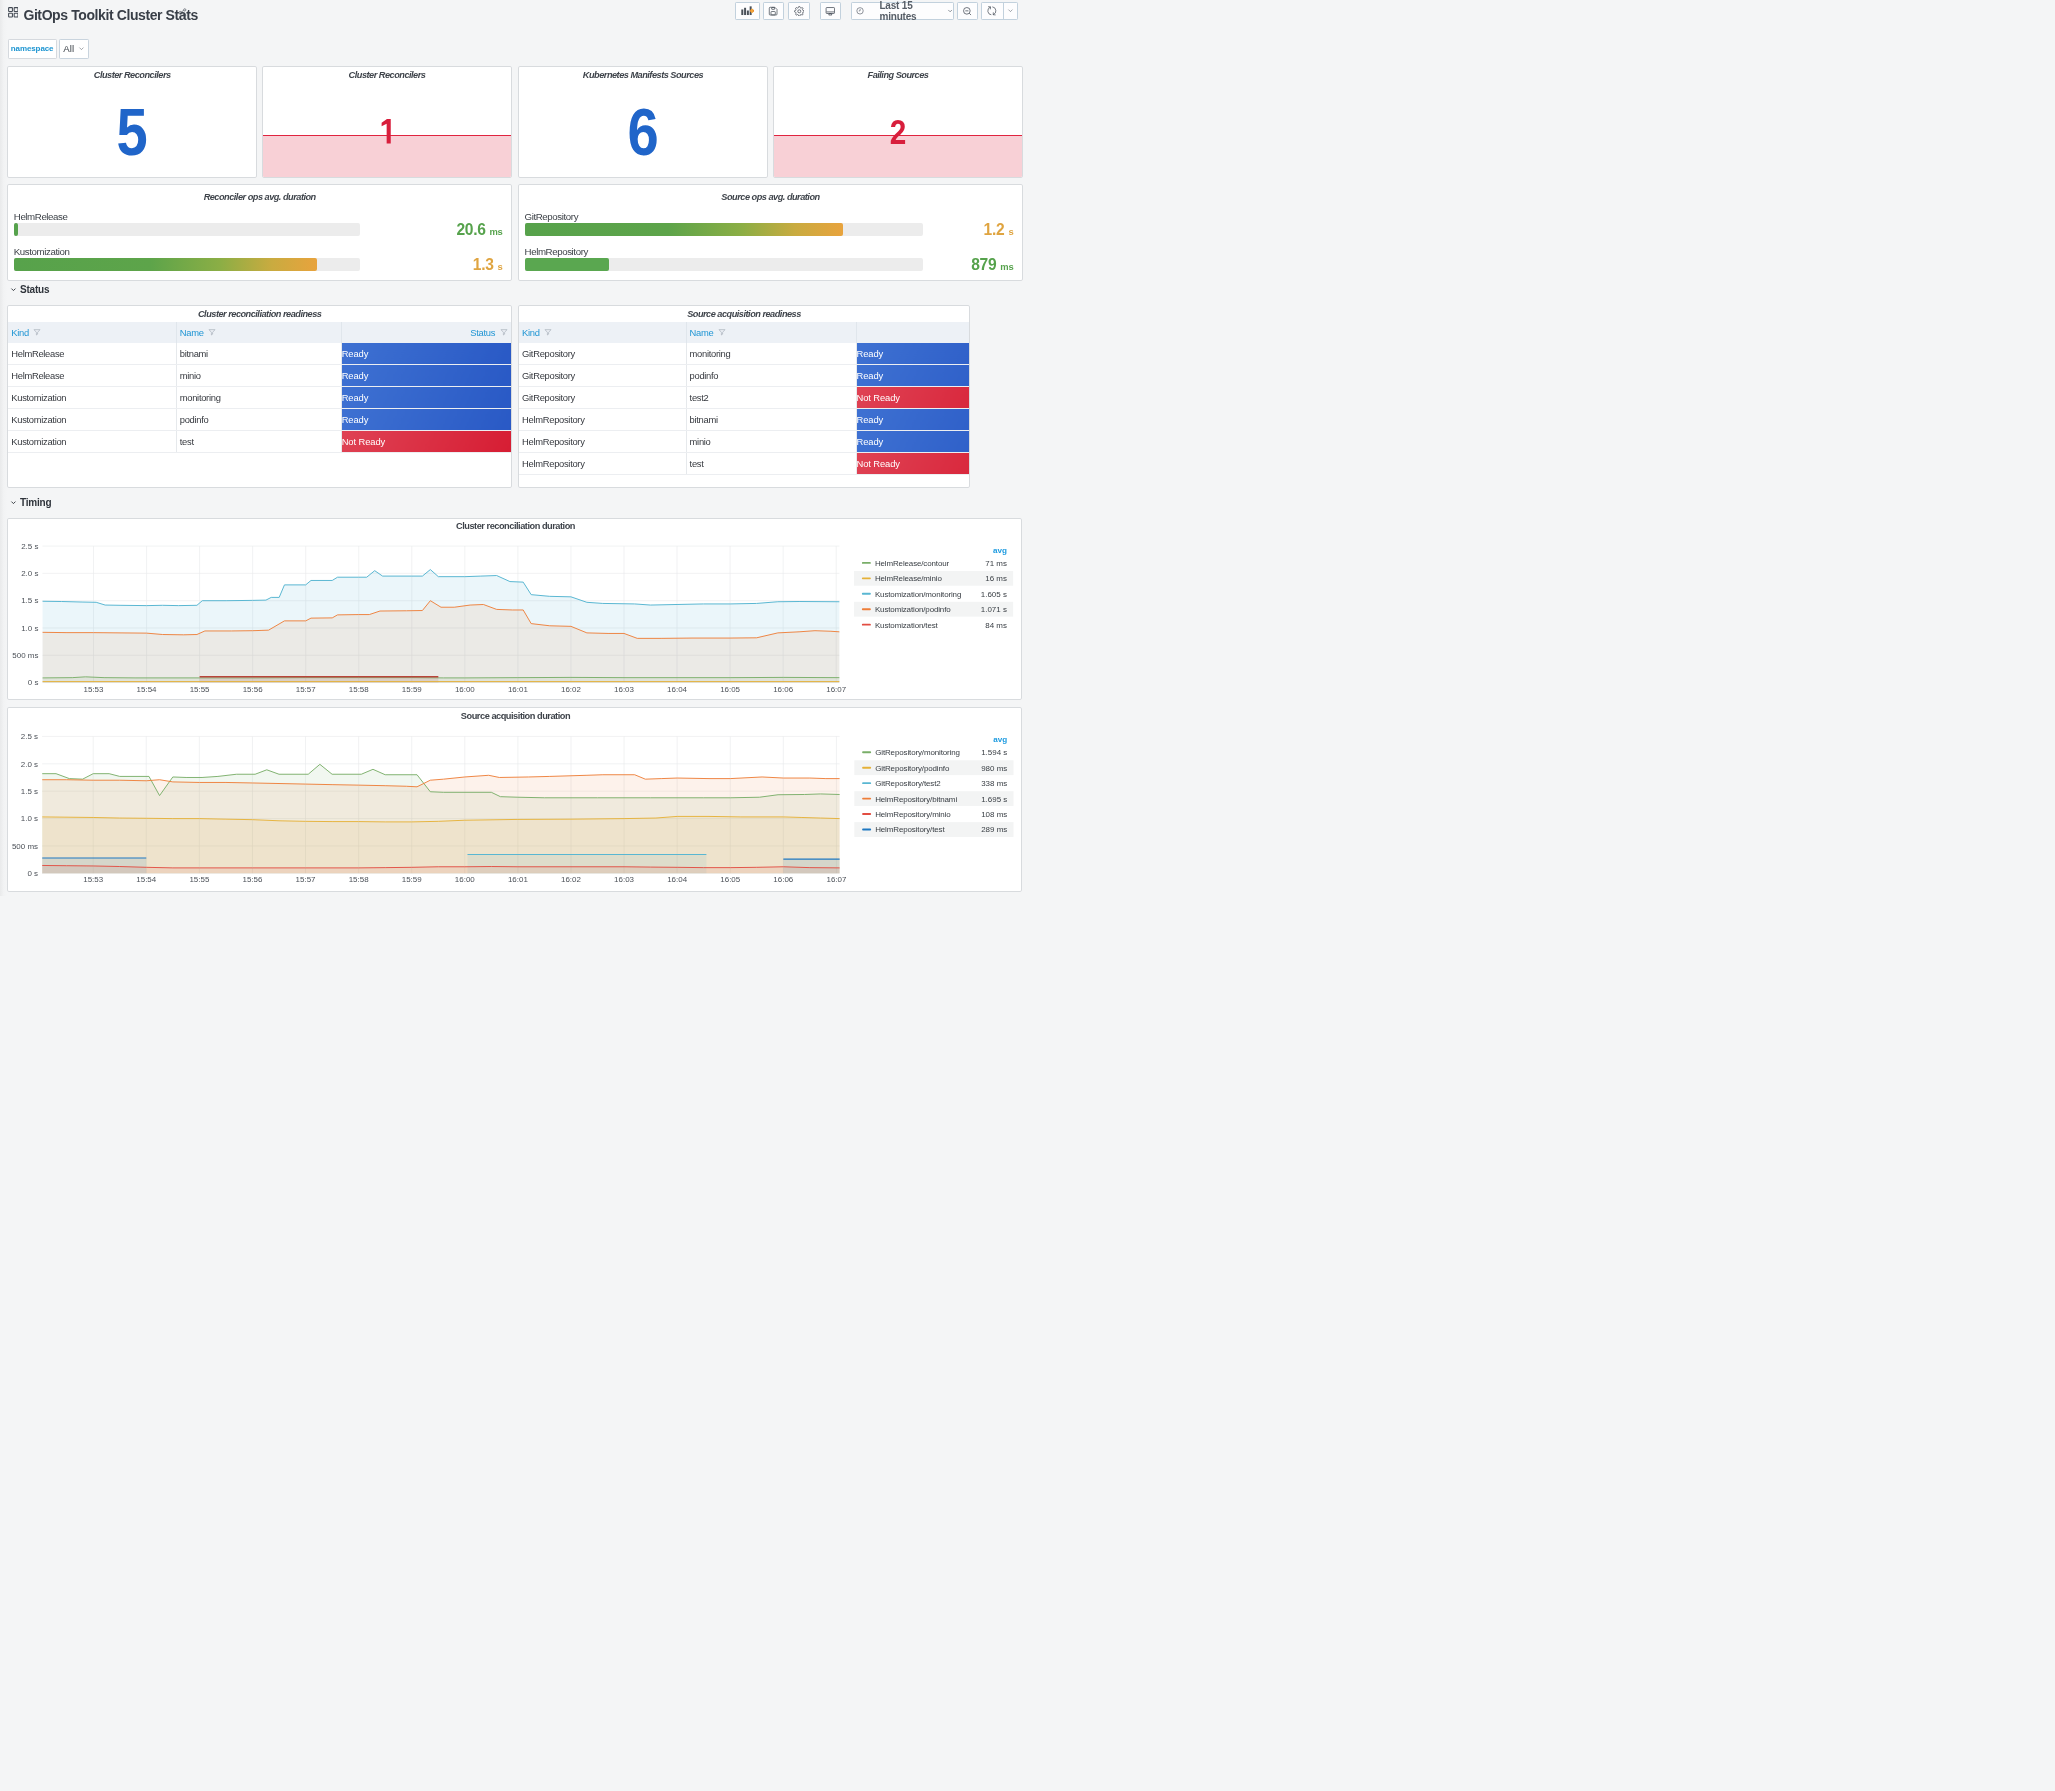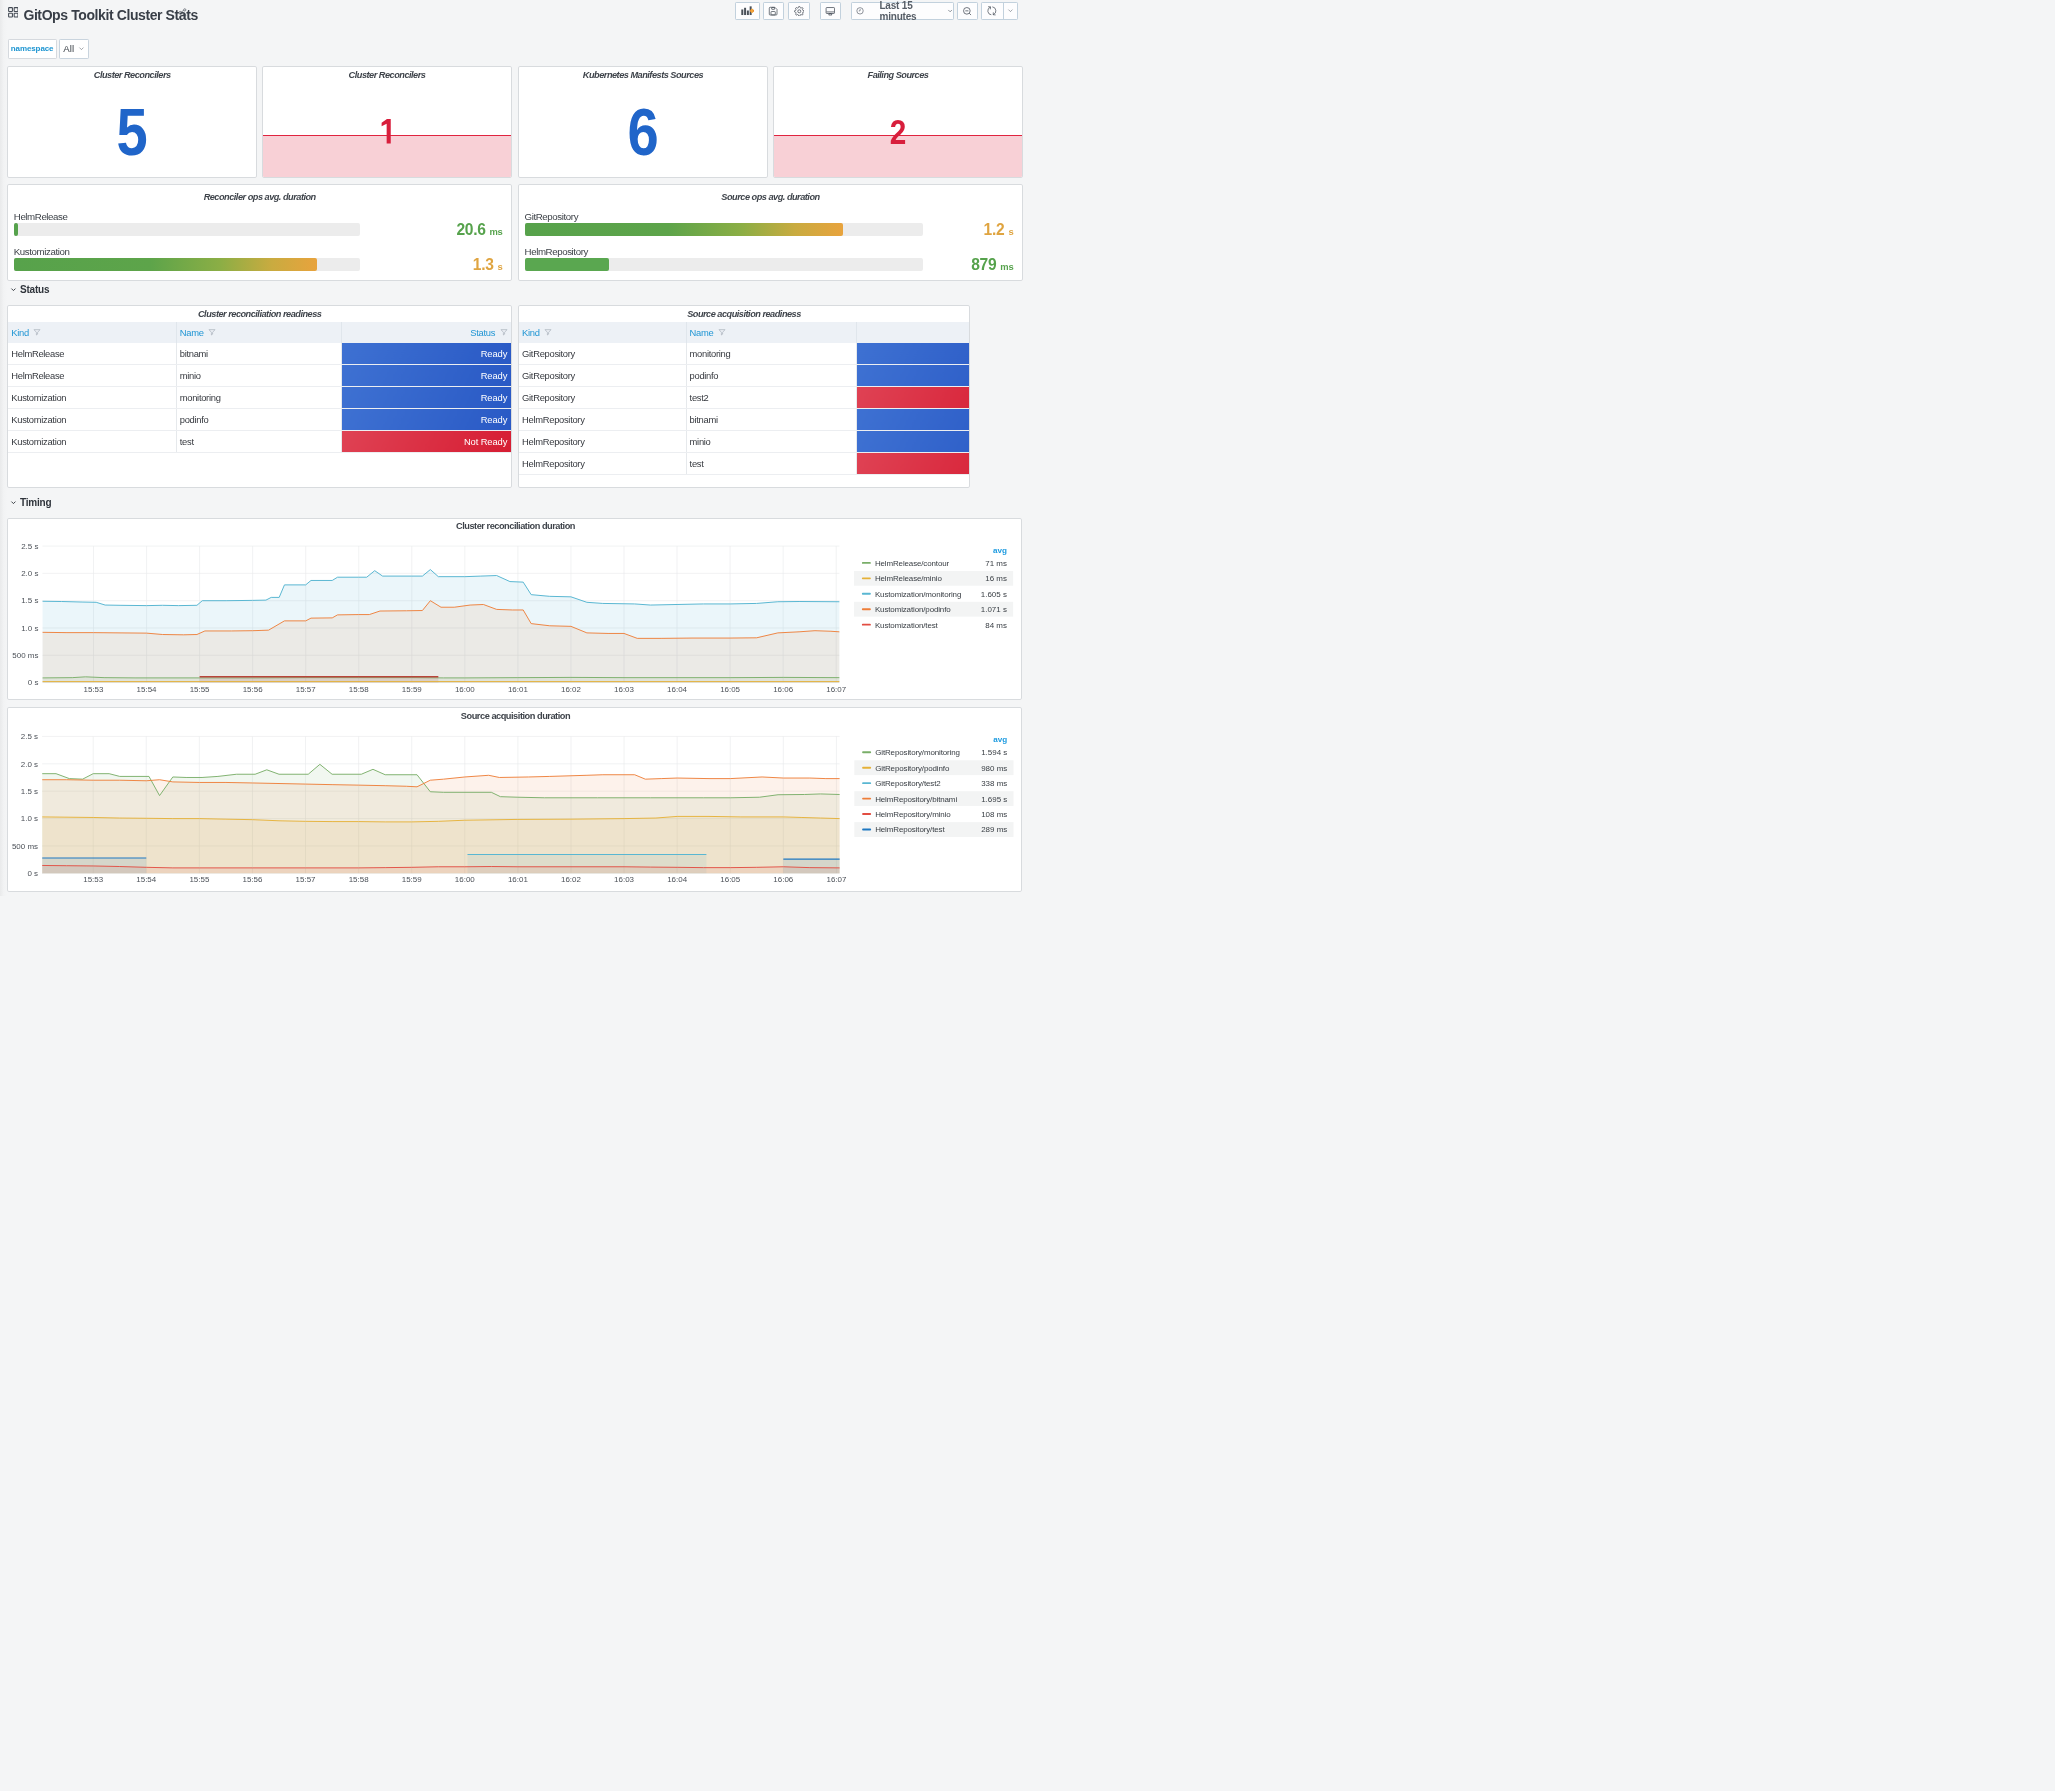--- a/index.html
+++ b/index.html
@@ -21,21 +21,21 @@
 .bgval .u { font-size:9.4px; margin-left:4px; }
 .rowhdr { position:absolute; display:flex; align-items:center; color:#2f343b; font-weight:bold;
   font-size:10px; letter-spacing:-0.2px; }
 .rowhdr svg { margin-right:3.1px; }
 table.gt { position:absolute; border-collapse:collapse; table-layout:fixed; font-size:9.4px; color:#36393f; }
 table.gt td:not(.stat) { letter-spacing:-0.3px; }
 table.gt td { padding:0 0 0 3.1px; border-right:0.6px solid #e6e9ec; border-bottom:0.6px solid #eceef1; height:22px;
   white-space:nowrap; overflow:hidden; letter-spacing:-0.1px; }
 table.gt td:last-child { border-right:none; }
 table.gt tr.hd td { background:#edf1f6; color:#2196d4; font-size:9.4px; height:20.6px; border-bottom:none; border-right:0.6px solid #e0e6ec;}
-td.stat { color:#fff !important; text-align:right; padding:0 4.4px 0 0 !important; letter-spacing:-0.2px; }
+td.stat { color:#fff !important; text-align:left; padding:0 4.4px 0 0 !important; letter-spacing:-0.2px; }
 td.ready { background:linear-gradient(115deg,#3e71d2,#2959c5); }
 td.nready { background:linear-gradient(115deg,#df4254,#d61d33); }
 .funnel { display:inline-block; vertical-align:-0.6px; margin-left:4.4px; }
 </style>
 </head>
 <body>
 <div class="edgeL"></div>
 
 <svg class="ico" style="position:absolute;left:7.8px;top:7.2px" width="10.6" height="10.6" viewBox="0 0 17 17" stroke-width="1.9">
   <rect x="1" y="1" width="6.1" height="6.1" rx="0.8"></rect>

